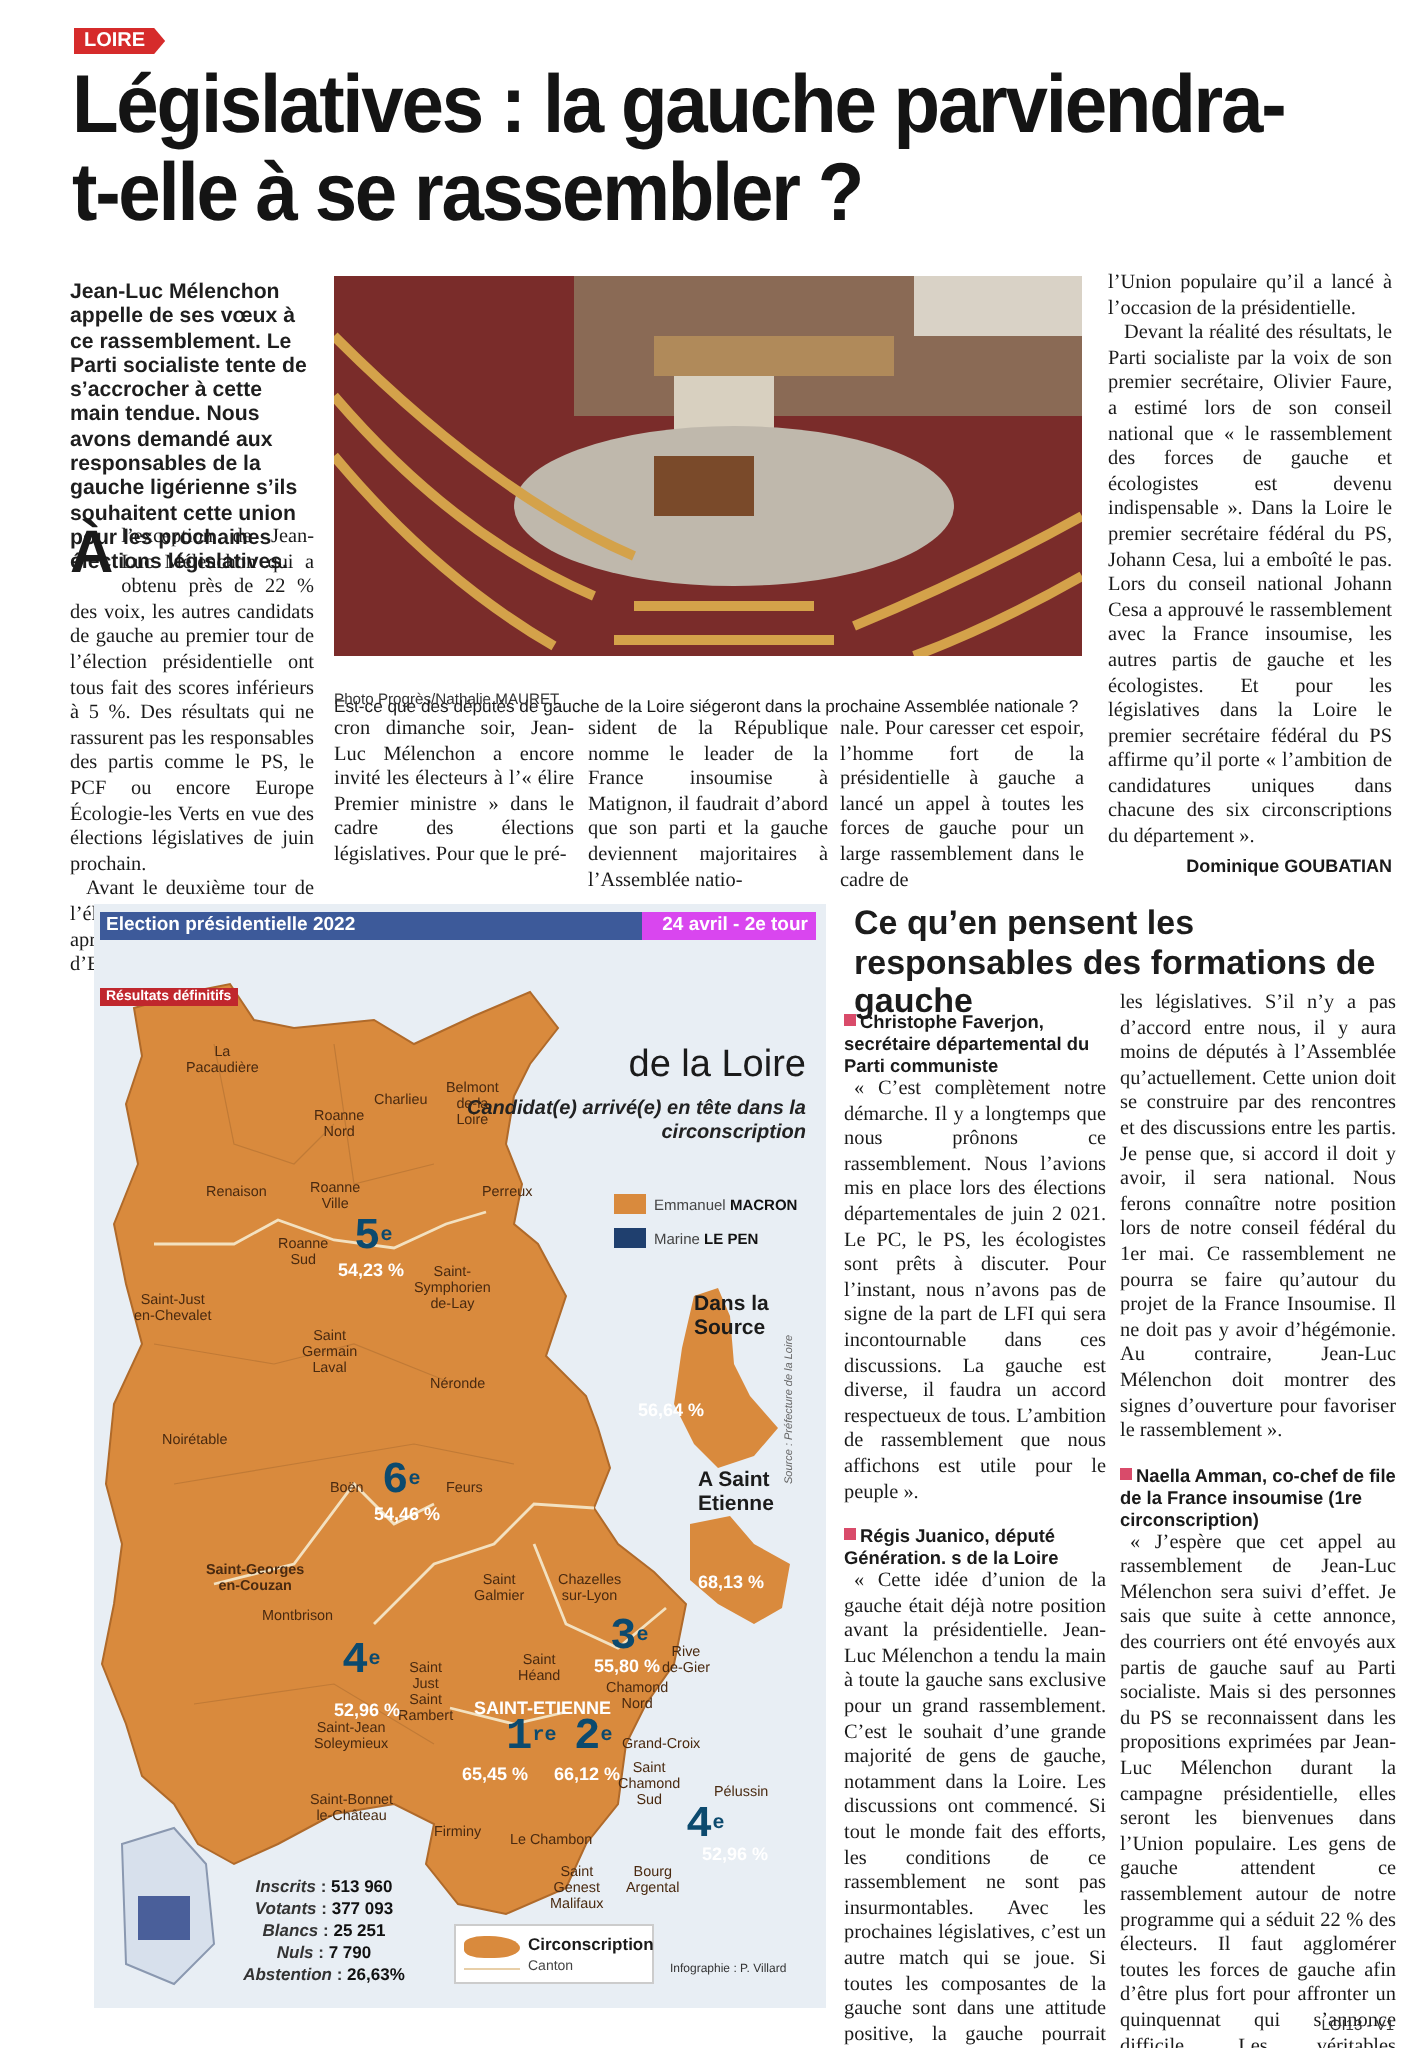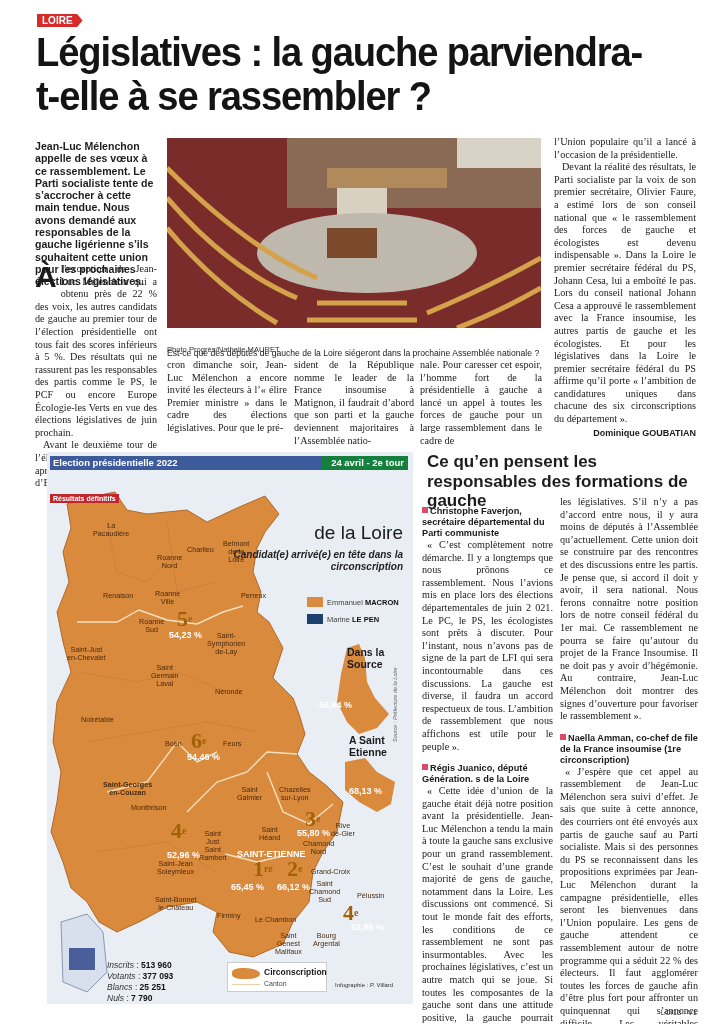--- a/index.html
+++ b/index.html
@@ -59,21 +59,21 @@
   
   .info {
     left: 47px; top: 452px; width: 366px; height: 552px; background: #e8eef4; overflow: hidden;
   }
   .info-band {
     position: absolute; left: 3px; top: 4px; width: 358px; height: 14px;
     background: #3d5a9a; color: #fff; font-family: "Liberation Sans", sans-serif; font-weight: bold;
     font-size: 9.5px; line-height: 14px; padding-left: 3px;
   }
   .info-band .tour {
-    position: absolute; right: 0; top: 0; height: 14px; padding: 0 4px 0 10px; background: #15803d;
+    position: absolute; right: 0; top: 0; height: 14px; padding: 0 4px 0 10px; background: #d946ef;
   }
   .info-title {
     position: absolute; right: 10px; top: 24px; width: 320px; text-align: right;
     font-family: "Liberation Sans", sans-serif; font-weight: bold; font-size: 20px; line-height: 23px; color: #1b1b1b;
   }
   .info-sub {
     position: absolute; right: 10px; top: 70px; text-align: right;
     font-family: "Liberation Sans", sans-serif; font-size: 19px; line-height: 22px; color: #1b1b1b;
   }
   .info-cand {
@@ -83,36 +83,36 @@
   .res-badge {
     position: absolute; left: 3px; top: 42px; background: #c0272d; color: #fff;
     font-family: "Liberation Sans", sans-serif; font-weight: bold; font-size: 7px; line-height: 9px; padding: 0 3px;
   }
   .map-svg { position: absolute; left: 0; top: 0; }
   .canton {
     position: absolute; font-family: "Liberation Sans", sans-serif; font-size: 7.2px; line-height: 8px;
     color: #4a2a10; text-align: center; white-space: pre;
   }
   .circ-num {
-    position: absolute; font-family: Liberation Serif, serif; font-weight: bold; font-size: 22px; color: #a16207; line-height: 22px;
+    position: absolute; font-family: Liberation Mono, monospace; font-weight: bold; font-size: 22px; color: #0c4a6e; line-height: 22px;
   }
   .circ-num sup { font-size: 10px; vertical-align: top; }
   .circ-pct {
     position: absolute; font-family: "Liberation Sans", sans-serif; font-weight: bold; font-size: 9px; color: #fff; line-height: 10px;
   }
   .legend { position: absolute; left: 260px; top: 145px; font-family: "Liberation Sans", sans-serif; font-size: 7.5px; color: #444; }
   .legend .row { display: flex; align-items: center; margin-bottom: 7px; }
   .legend .sw { width: 16px; height: 10px; margin-right: 4px; }
   .legend b { color: #111; }
   .mini-label {
     position: absolute; font-family: "Liberation Sans", sans-serif; font-weight: bold; font-size: 10.5px; line-height: 12px; color: #1b1b1b;
   }
   .stats {
-    position: absolute; left: 60px; top: 508px; width: 110px; text-align: left;
-    font-family: "Liberation Sans", sans-serif; font-size: 8.5px; line-height: 11px; color: #333;
+    position: absolute; left: 60px; top: 486px; width: 110px; text-align: center;
+    font-family: "Liberation Sans", sans-serif; font-size: 8.5px; line-height: 11px; color: #333; font-weight: bold;
   }
   .stats i { font-style: italic; }
   .stats b { color: #111; }
   .circ-legend {
     position: absolute; left: 180px; top: 510px; width: 100px; height: 30px; background: #fff;
     border: 1px solid #ccc; font-family: "Liberation Sans", sans-serif;
   }
   .circ-legend .t { position: absolute; left: 36px; top: 4px; font-weight: bold; font-size: 8.5px; }
   .circ-legend .c { position: absolute; left: 36px; top: 17px; font-size: 7px; color: #444; }
   .circ-legend .sh { position: absolute; left: 4px; top: 5px; width: 28px; height: 11px; background: #d98a3d; border-radius: 40% 60% 50% 40%; }

